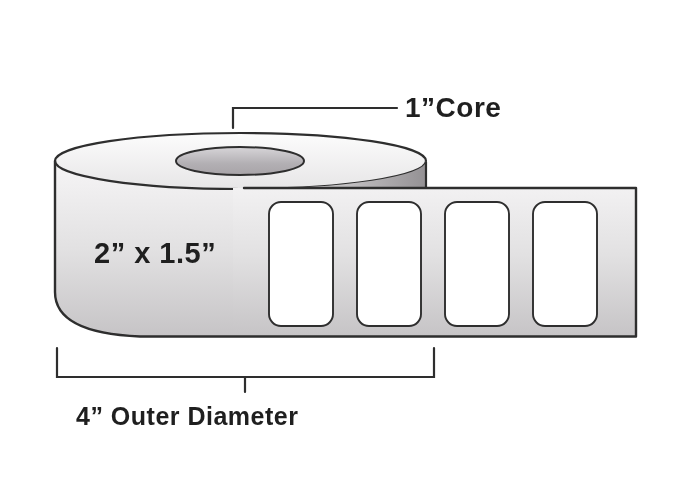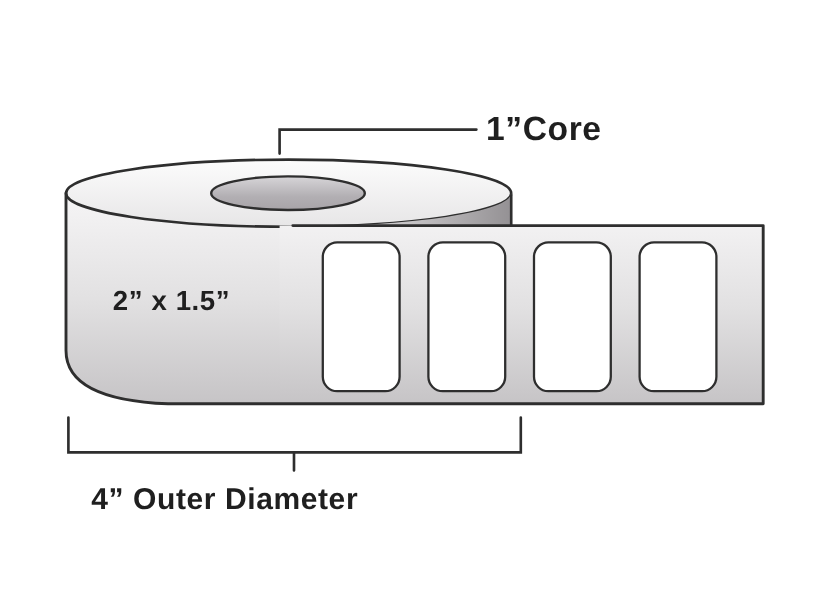--- a/index.html
+++ b/index.html
@@ -14,21 +14,21 @@
   .stage svg { position:absolute; left:0; top:0; }
   .dim-text {
     position: absolute;
     font-weight: 700;
     color: #1f1f1f;
     letter-spacing: 0.5px;
     white-space: nowrap;
     line-height: 1.05;
   }
   .core-text { left: 405px; top: 93px;  font-size: 28px; }
-  .size-text { left: 94px;  top: 238px; font-size: 23px; }
+  .size-text { left: 94px;  top: 238px; font-size: 29px; }
   .od-text   { left: 76px;  top: 403px; font-size: 25px; }
 </style>
 </head>
 <body>
 
 <div class="stage">
 
   <svg width="692" height="496" viewBox="0 0 692 496">
     <defs>
       <linearGradient id="gFace" x1="0" y1="0" x2="0" y2="1">

